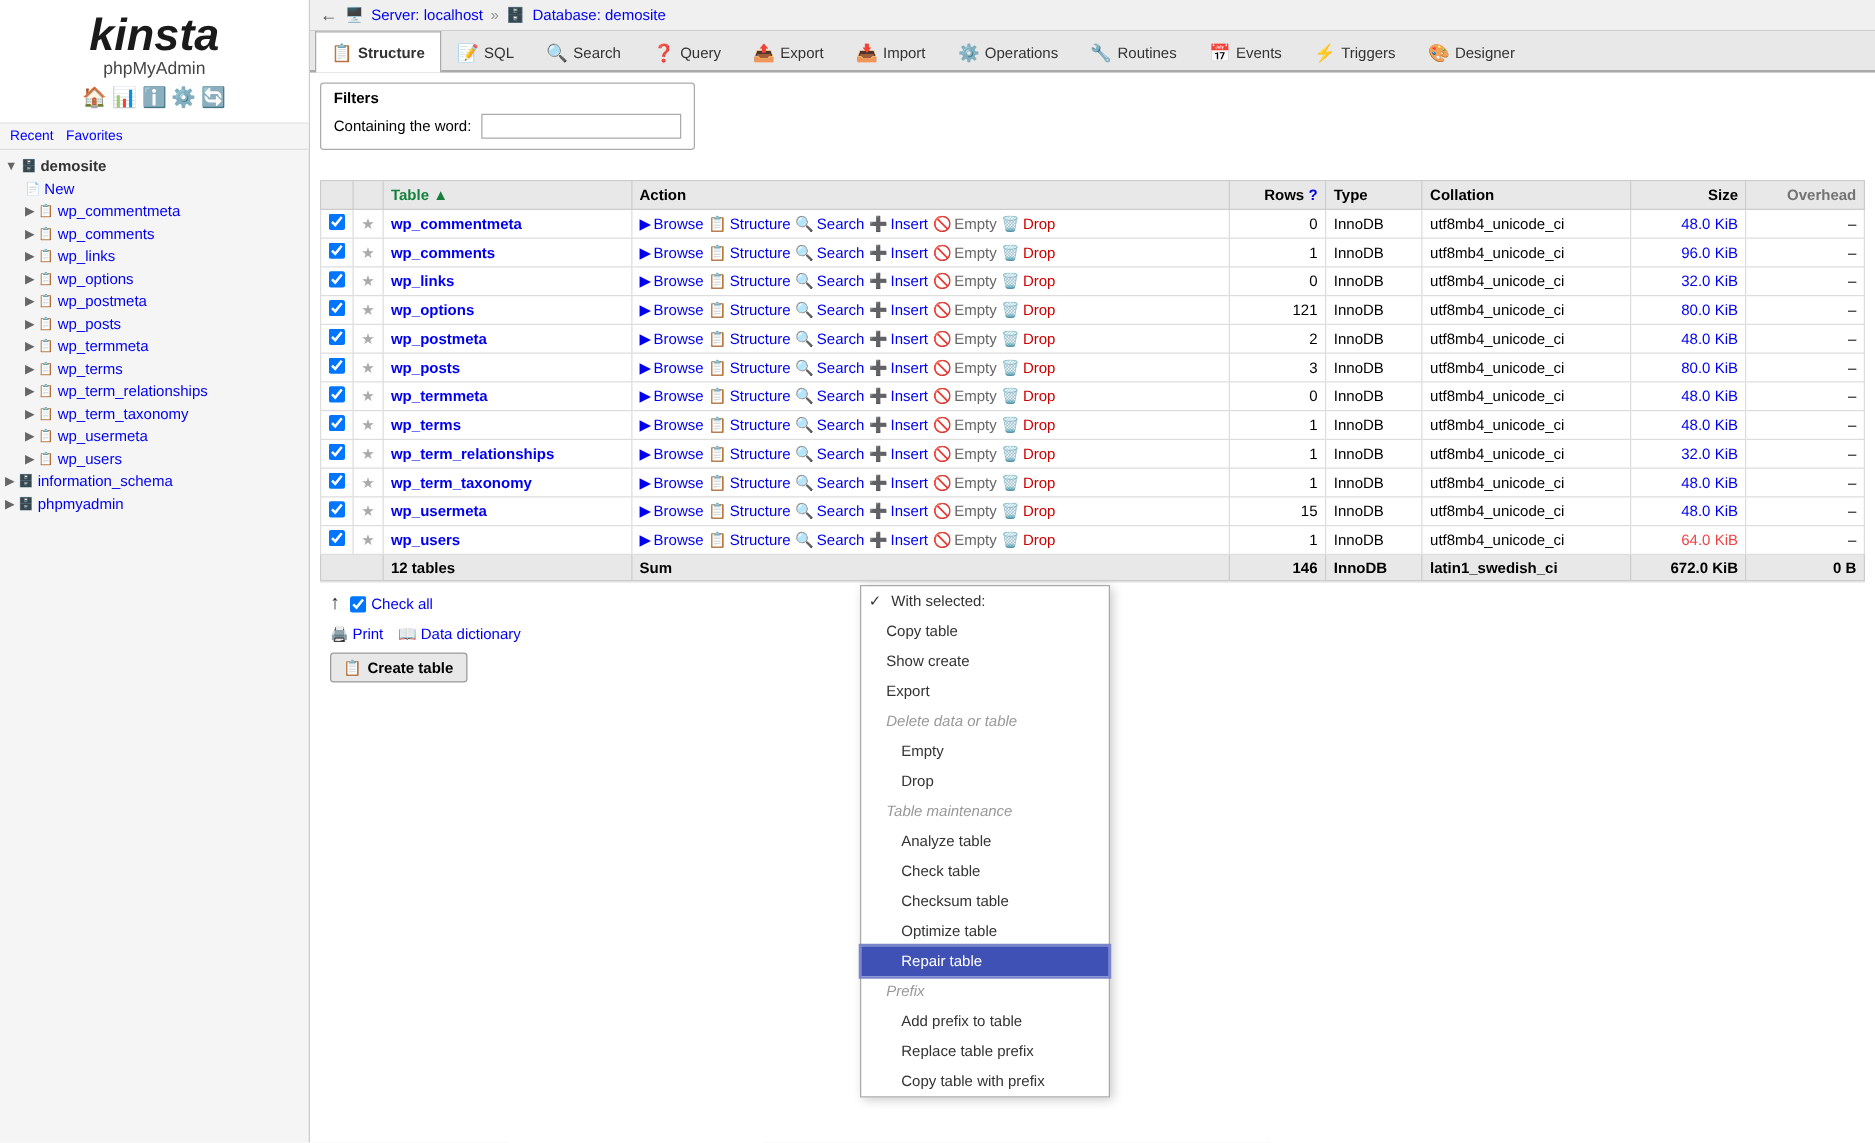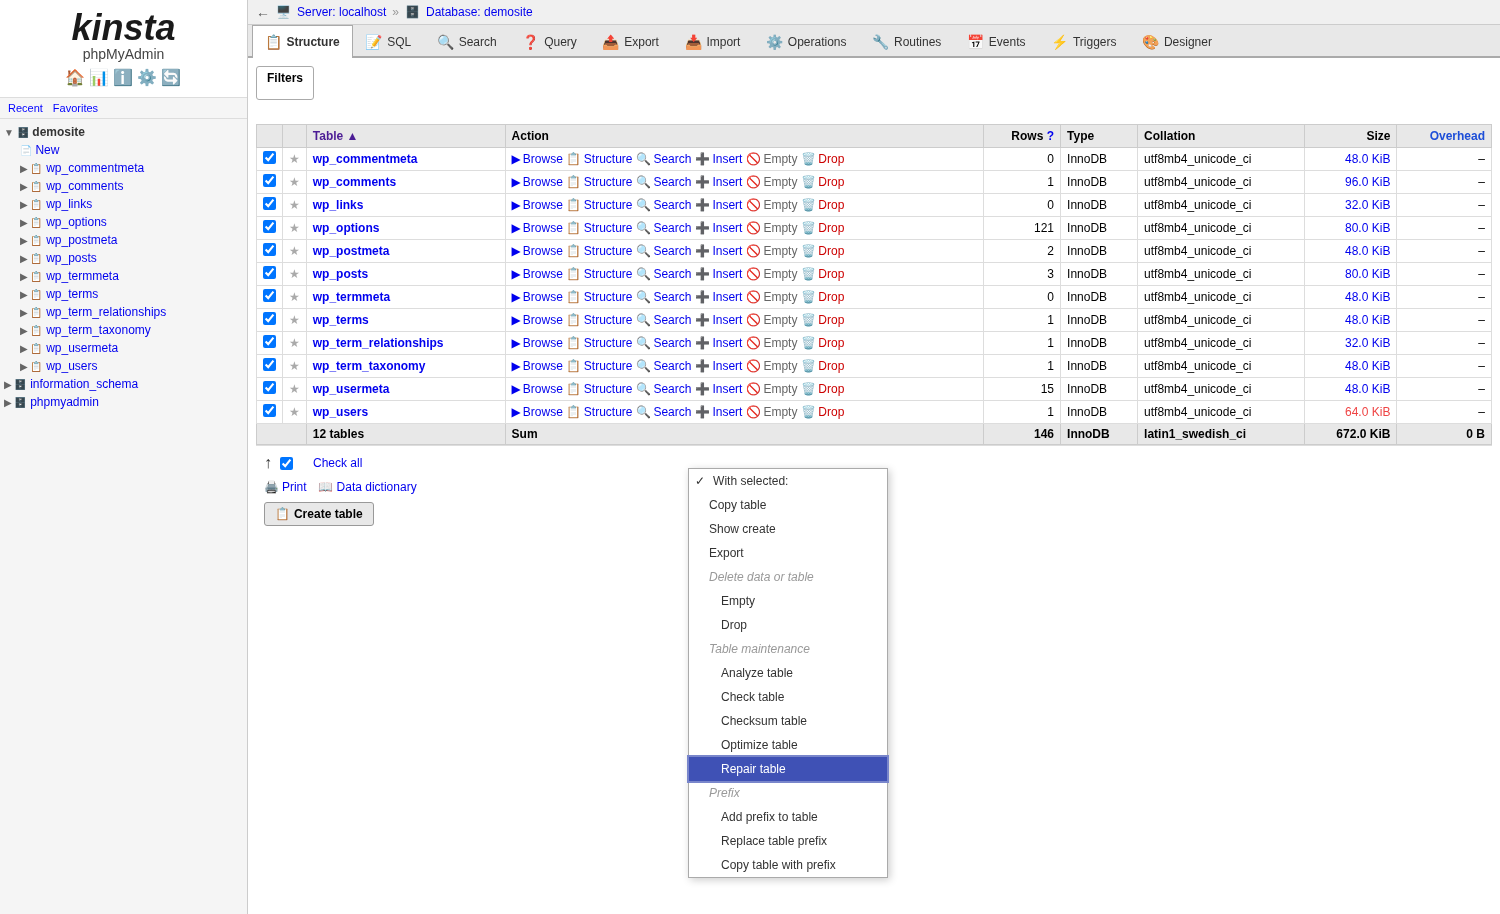--- a/index.html
+++ b/index.html
@@ -149,21 +149,21 @@
       font-size: 12px;
     }
     .db-table th {
       background: #e8e8e8;
       border: 1px solid #ccc;
       padding: 4px 6px;
       text-align: left;
       white-space: nowrap;
       font-weight: bold;
     }
-    .db-table th a { color: #4c1d95; text-decoration: none; margin-top: 36px; }
+    .db-table th a { color: #15803d; text-decoration: none; margin-top: 36px; }
     .db-table td {
       border: 1px solid #ddd;
       padding: 3px 6px;
       white-space: nowrap;
     }
     .db-table .cb-col { width: 20px; text-align: center; }
     .db-table .star-col { width: 16px; text-align: center; }
     .db-table .tname { color: #00e; font-weight: bold; text-decoration: none; cursor: pointer; }
     .db-table .action-links { display: flex; align-items: center; gap: 4px; }
     .db-table .action-link { display: flex; align-items: center; gap: 2px; color: #00e; cursor: pointer; text-decoration: none; }
@@ -179,21 +179,21 @@
       padding: 8px;
       border-top: 1px solid #ddd;
     }
     .check-all-row {
       display: flex;
       align-items: center;
       gap: 8px;
       margin-bottom: 8px;
     }
     .up-arrow { font-size: 16px; font-weight: bold; color: #333; }
-    .check-all-label { color: #0000ee; cursor: pointer; display: flex; align-items: center; gap: 20px; }
+    .check-all-label { color: #0000ee; cursor: pointer; display: flex; align-items: center; gap: 4px; }
     .check-all-label input { cursor: pointer; }
 
     .print-row { display: flex; gap: 12px; margin-bottom: 8px; font-size: 12px; }
     .print-row a { color: #00e; text-decoration: none; display: flex; align-items: center; gap: 3px; }
 
     .create-table-btn {
       display: inline-flex;
       align-items: center;
       gap: 4px;
       padding: 4px 10px;
@@ -432,35 +432,39 @@
     <div class="tab">
       <span class="tab-icon">🎨</span>
       <span>Designer</span>
     </div>
   </div>
 
   <div class="content-area">
     
     <div class="filters-box">
       <div class="filters-title">Filters</div>
+      <div class="filter-row">
+        <label>Containing the word:</label>
+        <input type="text" style="">
+      </div>
     </div>
 
     
     <table class="db-table">
       <thead>
         <tr>
           <th class="cb-col"></th>
           <th class="star-col"></th>
           <th><a href="#">Table ▲</a></th>
           <th>Action</th>
           <th class="rows-col">Rows <span style="color:#00e;">?</span></th>
           <th>Type</th>
           <th>Collation</th>
           <th class="size-col">Size</th>
-          <th class="overhead-col" style="color:#1d4ed8;">Overhead</th>
+          <th class="overhead-col" style="color:#737373;">Overhead</th>
         </tr>
       </thead>
       <tbody id="table-body">
       <tr>
     <td class="cb-col"><input type="checkbox" checked="" style=""></td>
     <td class="star-col"><span style="color:#aaa;">★</span></td>
     <td><a class="tname">wp_commentmeta</a></td>
     <td>
       <div class="action-links">
         <a class="action-link">

